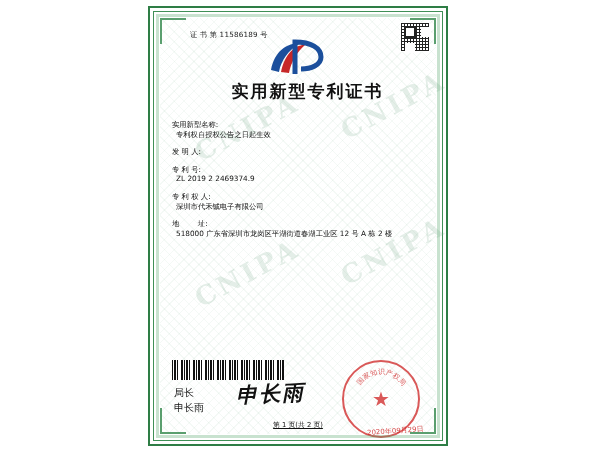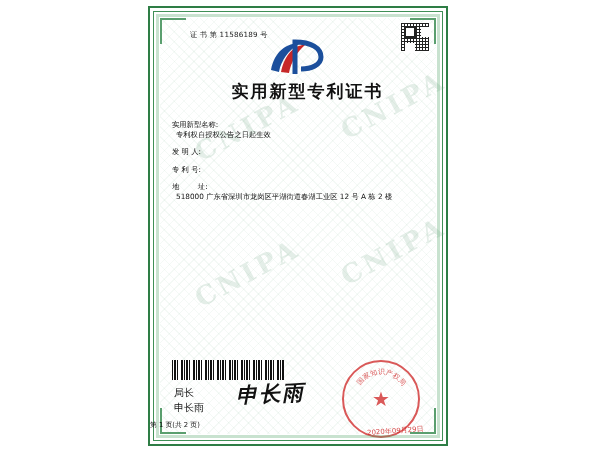--- a/index.html
+++ b/index.html
@@ -228,23 +228,24 @@
     font-weight: bold;
   }
   .wm1 { left: 40px; top: 104px; transform: rotate(-28deg); }
   .wm2 { left: 186px; top: 82px; transform: rotate(-28deg); }
   .wm3 { left: 40px; top: 250px; transform: rotate(-28deg); }
   .wm4 { left: 186px; top: 228px; transform: rotate(-28deg); }
 
   .page-foot {
     position: absolute;
     left: 0; right: 0; bottom: 14px;
-    text-align: left;
+    text-align: center;
     font-size: 6.8px;
     color: #111;
+    text-decoration: underline;
   }
 </style>
 </head>
 <body>
 
 <div id="page">
 
   <div class="cert-frame">
     <div class="guilloche"></div>
     <div class="corner tl"></div>
@@ -276,20 +277,25 @@
     <div class="fields">
       <div class="field">
         <span class="f-label">实用新型名称:</span>
         <span class="f-value">专利权自授权公告之日起生效</span>
       </div>
       <div class="field">
         <span class="f-label">发 明 人:</span>
       </div>
       <div class="field">
         <span class="f-label">专 利 号:</span>
+        <span class="f-value">ZL 2019 2 2469374.9</span>
+      </div>
+      <div class="field">
+        <span class="f-label">专 利 权 人:</span>
+        <span class="f-value">深圳市代禾铖电子有限公司</span>
       </div>
       <div class="field">
         <span class="f-label">地        址:</span>
         <span class="f-value two-line">518000 广东省深圳市龙岗区平湖街道春湖工业区 12 号 A 栋 2 楼</span>
       </div>
     </div>
 
 
     <div class="barcode"></div>
 

